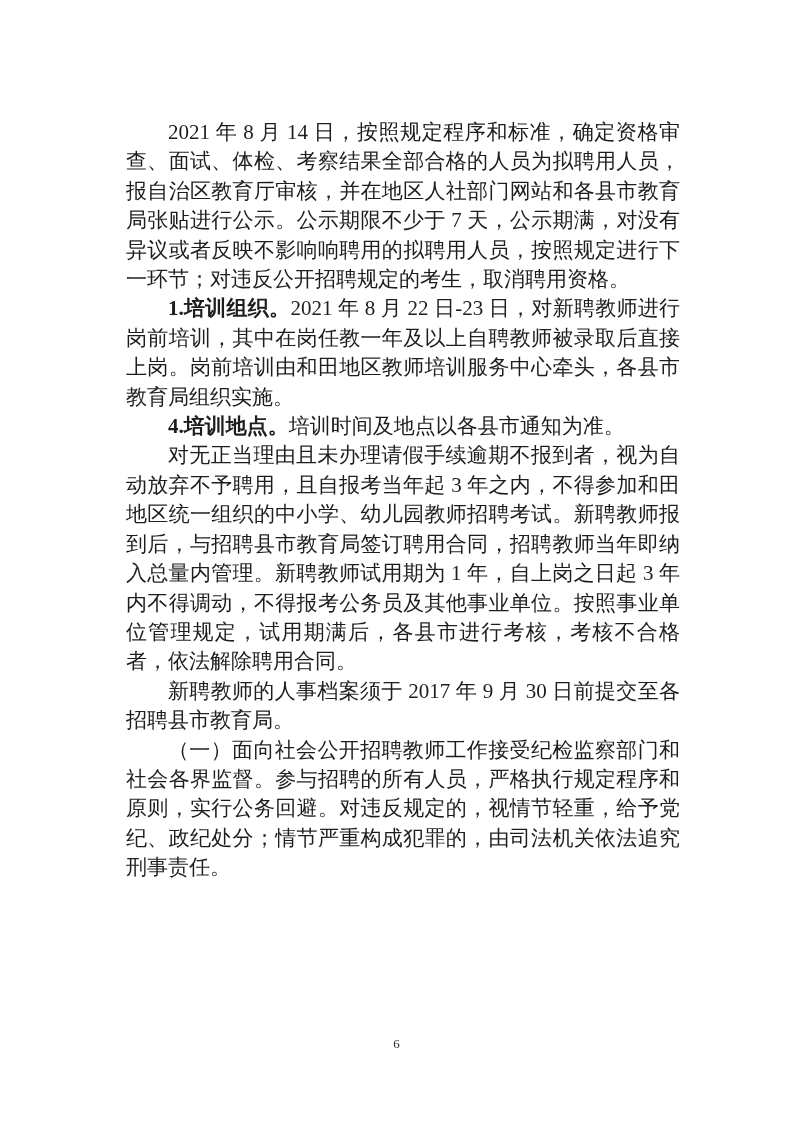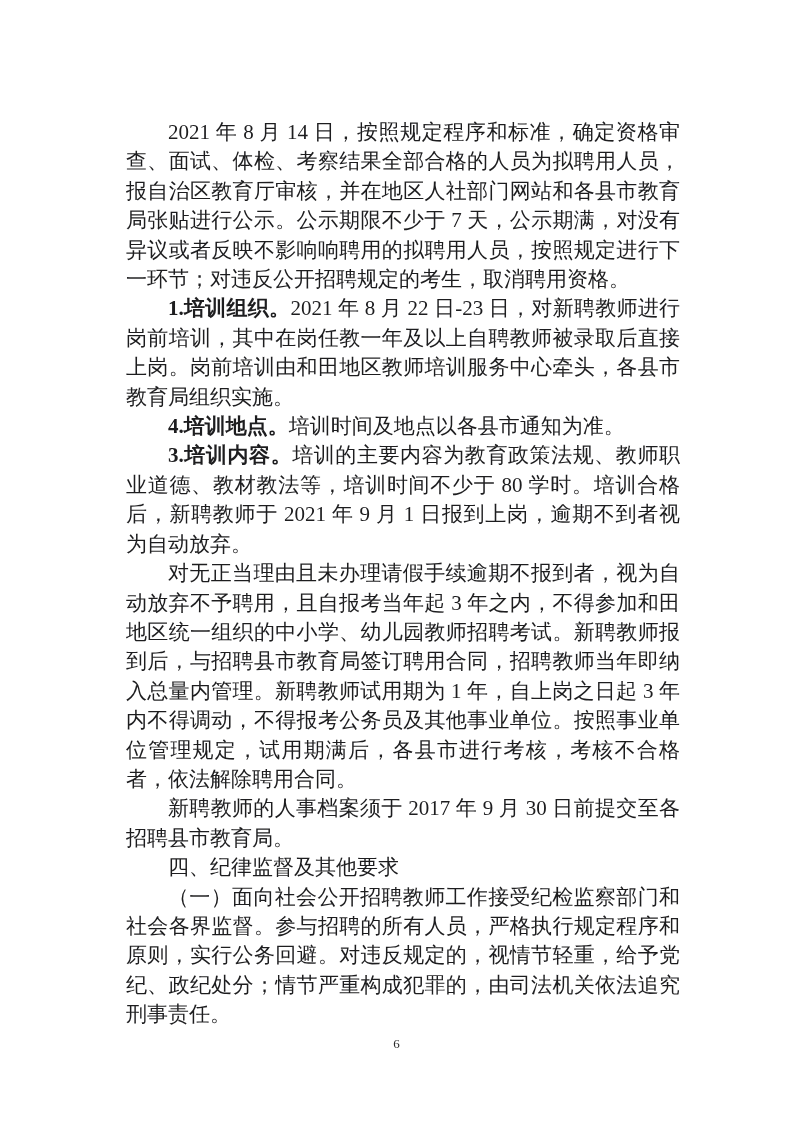--- a/index.html
+++ b/index.html
@@ -49,20 +49,18 @@
   }
 </style>
 </head>
 <body>
 
 <div class="page" style="background: rgb(255, 255, 255);">
   <div class="doc-body" style="color: rgb(29, 29, 31);">
       <p class="para"><span class="">2021 年 8 月 14 日，按照规定程序和标准，确定资格审查、面试、体检、考察结果全部合格的人员为拟聘用人员，报自治区教育厅审核，并在地区人社部门网站和各县市教育局张贴进行公示。公示期限不少于 7 天，公示期满，对没有异议或者反映不影响响聘用的拟聘用人员，按照规定进行下一环节；对违反公开招聘规定的考生，取消聘用资格。</span></p>
       <p class="para"><span class="bold">1.培训组织。</span><span class="">2021 年 8 月 22 日-23 日，对新聘教师进行岗前培训，其中在岗任教一年及以上自聘教师被录取后直接上岗。岗前培训由和田地区教师培训服务中心牵头，各县市教育局组织实施。</span></p>
       <p class="para"><span class="bold">4.培训地点。</span><span class="">培训时间及地点以各县市通知为准。</span></p>
-      <p class="para"><span class="bold">3.培训内容。</span><span class="">培训的主要内容为教育政策法规、教师职业道德、教材教法等，培训时间不少于 80 学时。培训合格后，新聘教师于 2021 年 9 月 1 日报到上岗，逾期不到者视为自动放弃。</span></p>
       <p class="para"><span class="">对无正当理由且未办理请假手续逾期不报到者，视为自动放弃不予聘用，且自报考当年起 3 年之内，不得参加和田地区统一组织的中小学、幼儿园教师招聘考试。新聘教师报到后，与招聘县市教育局签订聘用合同，招聘教师当年即纳入总量内管理。新聘教师试用期为 1 年，自上岗之日起 3 年内不得调动，不得报考公务员及其他事业单位。按照事业单位管理规定，试用期满后，各县市进行考核，考核不合格者，依法解除聘用合同。</span></p>
       <p class="para"><span class="">新聘教师的人事档案须于 2017 年 9 月 30 日前提交至各招聘县市教育局。</span></p>
-      <p class="para"><span class="">四、纪律监督及其他要求</span></p>
       <p class="para"><span class="">（一）面向社会公开招聘教师工作接受纪检监察部门和社会各界监督。参与招聘的所有人员，严格执行规定程序和原则，实行公务回避。对违反规定的，视情节轻重，给予党纪、政纪处分；情节严重构成犯罪的，由司法机关依法追究刑事责任。</span></p>
     </div>
   <div class="page-number">6</div>
 </div>
 
 </body></html>

